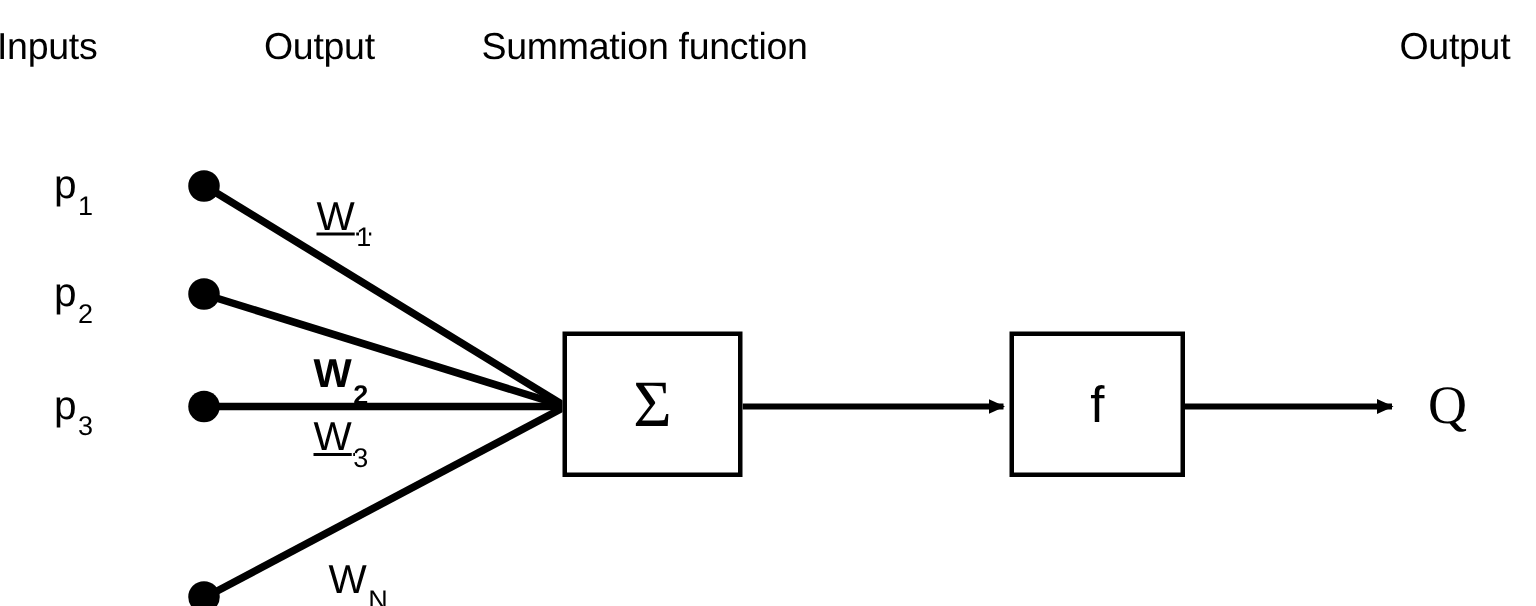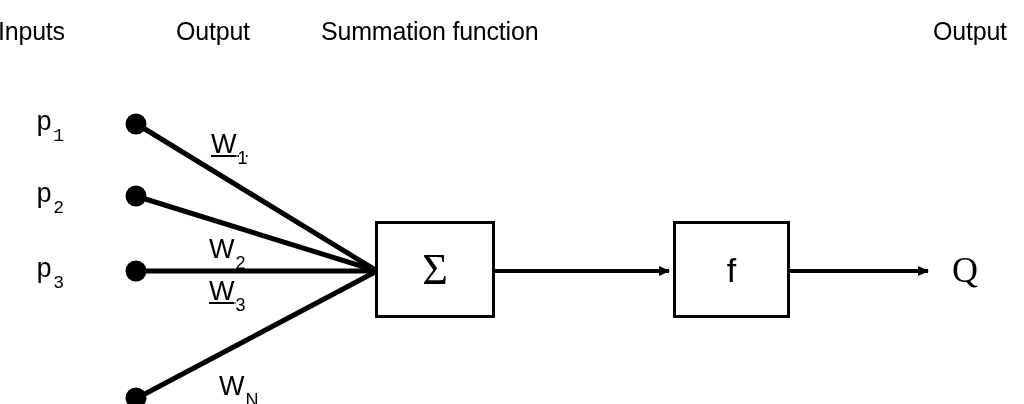--- a/index.html
+++ b/index.html
@@ -32,21 +32,21 @@
     letter-spacing: -0.2px;
   }
   #hdr-inputs   { left: -2px; }
   #hdr-weights  { left: 176px; }
   #hdr-sum      { left: 321px; }
   #hdr-act      { left: 633px; }
   #hdr-output   { left: 933px; }
 
   .node-label {
     position: absolute;
-    font-family: Liberation Mono, monospace;
+    font-family: Liberation Sans, sans-serif;
     font-size: 27px;
     line-height: 27px;
     white-space: nowrap;
   }
   .node-label .sub {
     font-size: 18px;
     vertical-align: sub;
     line-height: 0;
     position: relative;
     top: 5px;
@@ -150,21 +150,21 @@
   <div class="node-label" style="left:36px; top:241px;">
     <span>p</span><span class="sub">3</span>
   </div>
   <div class="node-label" style="left:36px; top:368px;margin-top:48px;">
     <span>p</span><span class="sub">N</span>
   </div>
 
   <div class="w-label" style="left:211px; top:115px;text-decoration:underline;">
     <span>W</span><span class="sub">1</span>
   </div>
-  <div class="w-label" style="left:209px; top:220px;">
+  <div class="w-label" style="left:209px; top:220px;font-weight:bold;">
     <span>W</span><span class="sub">2</span>
   </div>
   <div class="w-label" style="left:209px; top:262px;text-decoration:underline;">
     <span>W</span><span class="sub">3</span>
   </div>
   <div class="w-label" style="left:219px; top:357px;">
     <span>W</span><span class="sub">N</span>
   </div>
 
   <div class="box" id="sum-box">

